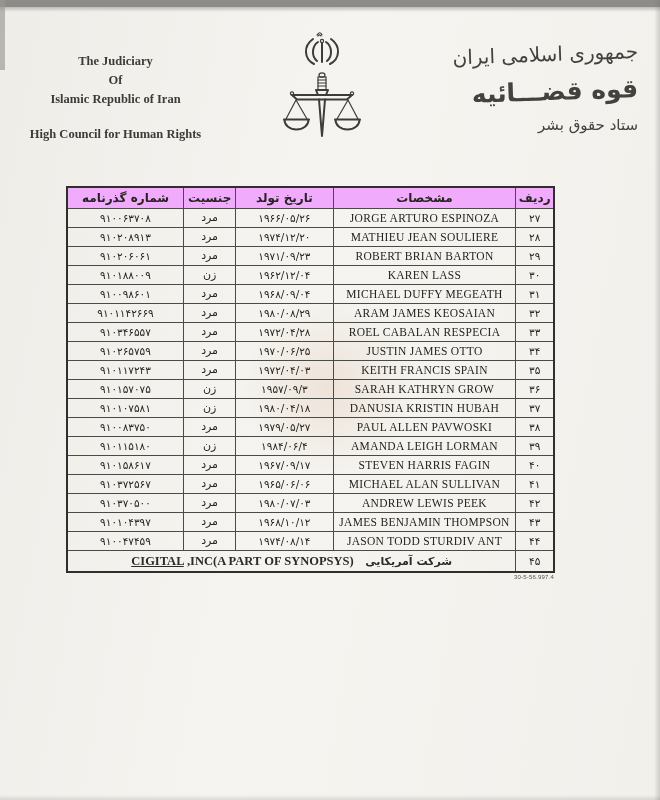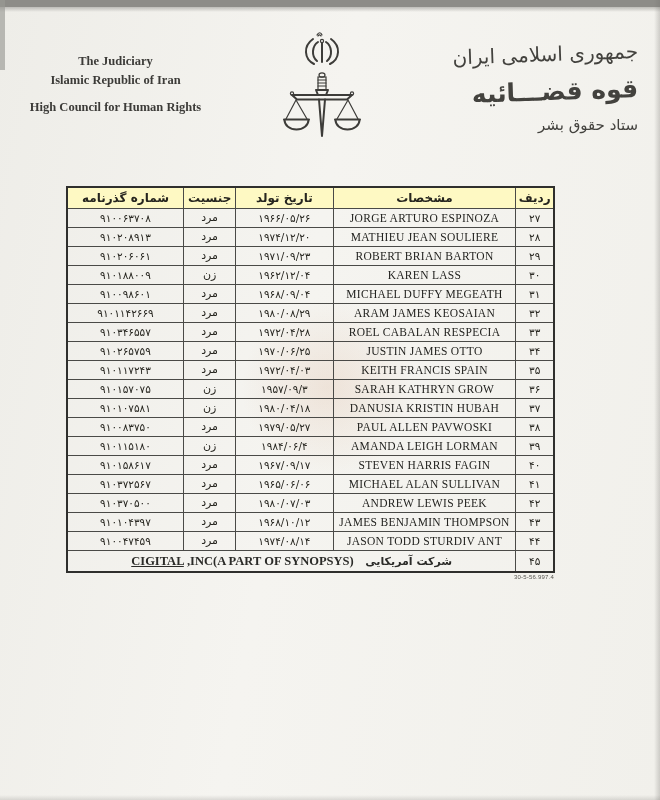--- a/index.html
+++ b/index.html
@@ -16,34 +16,34 @@
   .photo-right{position:absolute;top:0;right:0;width:6px;height:100%;
     background:linear-gradient(to left,rgba(110,108,104,.28),rgba(110,108,104,0));}
   .photo-bottom{position:absolute;bottom:0;left:0;right:0;height:5px;
     background:linear-gradient(to top,rgba(110,108,104,.20),rgba(110,108,104,0));}
   .stain{position:absolute;left:238px;top:295px;width:180px;height:185px;border-radius:50%;
     background:radial-gradient(ellipse at center,rgba(210,160,125,.20),rgba(210,160,125,0) 68%);}
 
   
   .lh-left{position:absolute;left:13px;top:52px;width:205px;text-align:center;
     font-family:"Liberation Serif",serif;font-weight:bold;font-size:12.5px;line-height:19px;color:#3c3b38;}
-  .lh-left .line4{margin-top:8px;}
+  .lh-left .line4{margin-top:16px;}
   .lh-right{position:absolute;right:22px;top:34px;width:240px;text-align:right;color:#43423e;}
   .lh-right .fa1{font-size:20px;line-height:34px;transform:rotate(-2deg);transform-origin:right center;}
   .lh-right .fa2{font-size:25px;font-weight:bold;line-height:38px;margin-top:2px;
     transform:rotate(-2deg);transform-origin:right center;padding-left:14px;}
   .lh-right .fa3{font-size:15px;line-height:26px;margin-top:4px;}
   .emblem{position:absolute;left:281px;top:28px;width:82px;height:140px;}
 
   
   table.doc{position:absolute;left:66px;top:186px;width:489px;border-collapse:collapse;
     direction:rtl;table-layout:fixed;border:2px solid #2f2f2d;}
   table.doc th,table.doc td{border:1px solid #4a4a47;text-align:center;vertical-align:middle;
     overflow:hidden;white-space:nowrap;padding:0 2px;}
-  table.doc th{background:#fef9c3;font-size:12px;font-weight:bold;height:20px;color:#26251f;}
+  table.doc th{background:#f0abfc;font-size:12px;font-weight:bold;height:20px;color:#26251f;}
   table.doc td{height:18px;line-height:18px;}
   td.name{font-family:"Liberation Serif",serif;font-size:11.5px;letter-spacing:.3px;color:#232320;}
   td.fa{font-size:11px;color:#26251f;}
   td.num{font-size:10.5px;letter-spacing:.5px;}
   td.company{font-weight:bold;}
   td.company .fa-co{font-size:11px;font-weight:bold;margin:0 3px;}
   td.company .company-en{font-family:"Liberation Serif",serif;font-size:12.5px;margin:0 3px;}
   td.company .u{text-decoration:underline;}
   .ref{position:absolute;top:574px;right:106px;font-family:"Liberation Sans",sans-serif;
     font-size:6px;letter-spacing:.2px;color:#55544f;}
@@ -55,20 +55,21 @@
 
 <div class="photo-top"></div>
 <div class="photo-top-fade"></div>
 <div class="photo-left"></div>
 <div class="photo-right"></div>
 <div class="photo-bottom"></div>
 <div class="stain"></div>
 
 <div class="lh-left">
   <div>The Judiciary</div>
+  <div>Of</div>
   <div>Islamic Republic of Iran</div>
   <div class="line4">High Council for Human Rights</div>
 </div>
 
 <div class="emblem">
   <svg width="82" height="140" viewBox="0 0 82 140">
 
     <g>
       <path class="thin" d="M36,7 c1.5,-3 4,-3 5,0 m-4,1 c1,-1.6 2.2,-1.6 3,0"></path>
       <circle class="thin" cx="41" cy="13" r="1.6"></circle>

